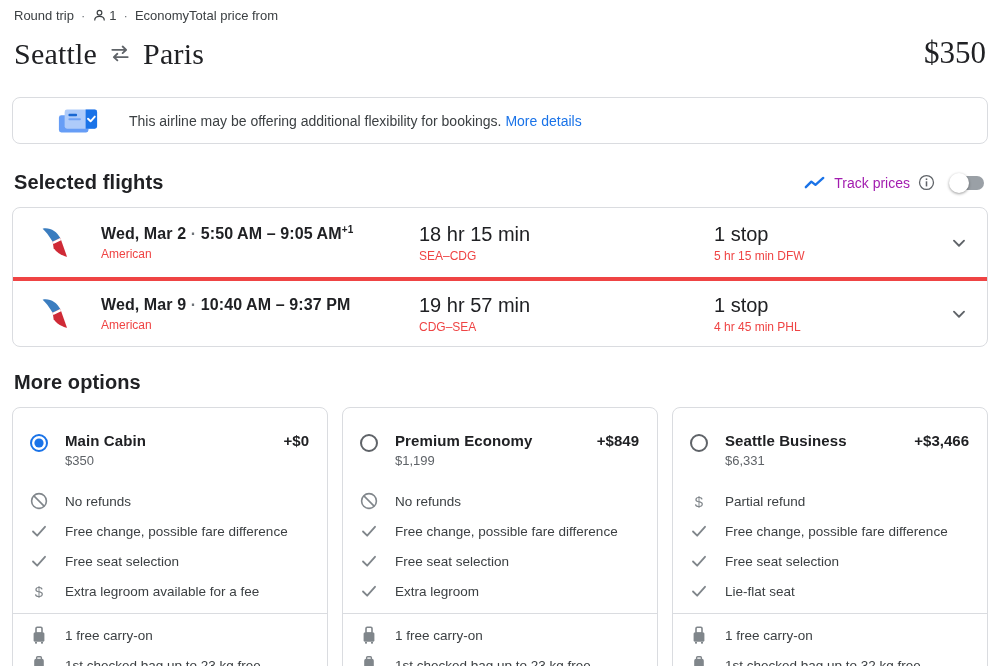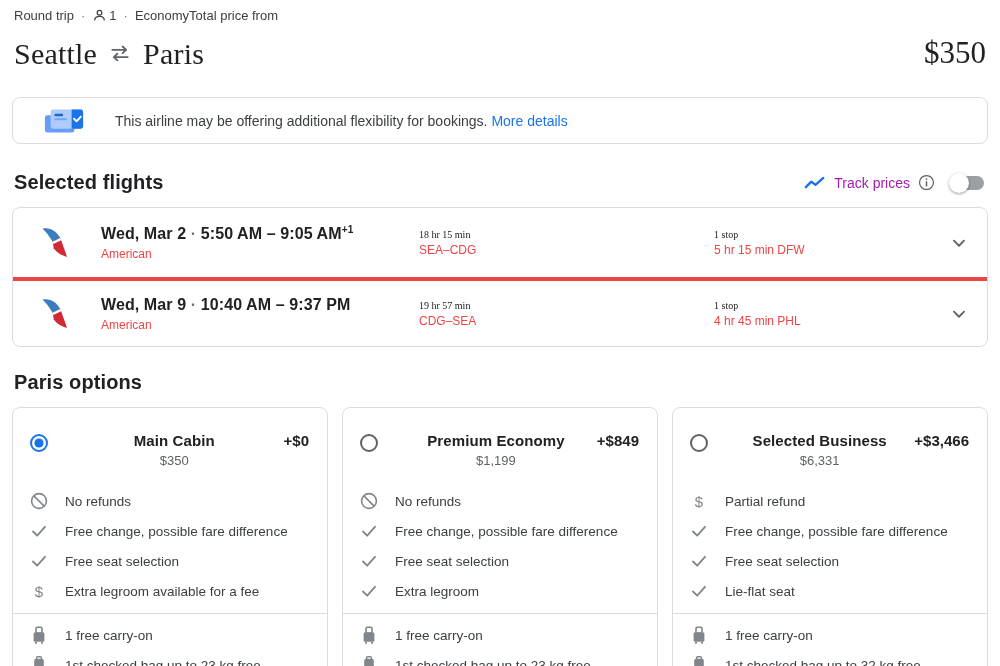--- a/index.html
+++ b/index.html
@@ -11,21 +11,21 @@
   .top-row { display:flex; align-items:center; font-size:13px; color:#3c4043; padding:2px 2px 0; }
   .trip-meta { display:flex; align-items:center; gap:7px; }
   .dot { color:#70757a; }
   .person { display:inline-flex; align-items:center; gap:2px; }
   .title-row { display:flex; justify-content:space-between; align-items:flex-end; padding:0 2px; margin-top:12px;font-family:Liberation Serif, serif; }
   .route-title { font-size:30px; font-weight:400; letter-spacing:.2px; display:flex; align-items:center; gap:12px; }
   .total-price { font-size:31px; font-weight:400; }
 
   
   .banner { margin-top:26px; border:1px solid #dadce0; border-radius:8px; height:47px;
-    display:flex; align-items:center; padding-left:30px; }
+    display:flex; align-items:center; padding-left:44px; }
   .banner-text { margin-left:30px; font-size:14px; color:#3c4043; }
   .banner-link { color:#1a73e8; text-decoration:none; cursor:pointer; }
 
   
   .section-head { display:flex; justify-content:space-between; align-items:center; margin-top:27px; padding:0 2px; }
   .section-title { font-size:20px; font-weight:600; letter-spacing:.1px; }
   .track { display:flex; align-items:center; gap:8px; }
   .track-label { color:#a21caf; font-size:14px; font-weight:500; cursor:pointer; }
   .toggle { width:37px; height:20px; position:relative; margin-left:6px; cursor:pointer; }
   .toggle .tr { position:absolute; left:3px; top:3px; width:32px; height:14px; border-radius:7px; background:#9aa0a6; }
@@ -33,27 +33,27 @@
     box-shadow:0 1px 3px rgba(0,0,0,.4); }
 
   
   .flights-card { margin-top:13px; border:1px solid #dadce0; border-radius:8px; }
   .flight-row { display:grid; grid-template-columns:88px 318px 295px 1fr 56px; align-items:center; height:69px; cursor:pointer; }
   .flight-row + .flight-row { border-top:4px solid #ef4444; }
   .aa-logo { justify-self:center; }
   .f-main .f-title { font-size:16px; font-weight:600; letter-spacing:.1px; }
   .f-title sup { font-size:10px; font-weight:600; }
   .f-sub { font-size:12px; color:#ef4444; margin-top:3px; }
-  .f-col .f-line1 { font-size:10px;font-family:Liberation Serif, serif; }
+  .f-col .f-line1 { font-size:20px; }
   .chev { justify-self:center; cursor:pointer; }
 
   
   .cards { margin-top:13px; display:grid; grid-template-columns:repeat(3,1fr); gap:14px; }
   .fare-card { border:1px solid #dadce0; border-radius:8px; padding:24px 0 10px; cursor:pointer; }
-  .fc-head { display:grid; grid-template-columns:52px 1fr auto; padding-right:18px; align-items:start;text-align:center; }
+  .fc-head { display:grid; grid-template-columns:52px 1fr auto; padding-right:18px; align-items:start; }
   .fc-radio { justify-self:center; margin-top:1px; cursor:pointer; }
   .fc-name { font-size:15px; font-weight:600; letter-spacing:.1px; }
   .fc-price { font-size:13px; color:#5f6368; margin-top:4px; }
   .fc-delta { font-size:15px; font-weight:600; }
   .features { margin-top:18px; }
   .feat { display:grid; grid-template-columns:52px 1fr; align-items:center; height:30px; font-size:13.5px; color:#3c4043; }
   .feat .ic { justify-self:center; display:flex; align-items:center; }
   .dollar-glyph { font-size:15px; color:#80868b; }
   .fc-divider { border-top:1px solid #dadce0; margin:7px 0 6px; }
 </style>
@@ -200,21 +200,21 @@
         <div class="f-line1">1 stop</div>
         <div class="f-sub">4 hr 45 min PHL</div>
       </div>
       <svg class="chev" width="22" height="22" viewBox="0 0 24 24">
         <path d="M6.5 9.5 L12 15 L17.5 9.5" fill="none" stroke="#5f6368" stroke-width="2" stroke-linecap="round" stroke-linejoin="round"></path>
       </svg>
     </div>
   </div>
 
   <div class="section-head" style="margin-top:24px">
-    <div class="section-title">Paris options</div>
+    <div class="section-title">More options</div>
   </div>
 
   <div class="cards">
 
     <div class="fare-card">
       <div class="fc-head">
         <svg class="fc-radio" width="20" height="20" viewBox="0 0 20 20">
           <circle cx="10" cy="10" r="8" fill="none" stroke="#1a73e8" stroke-width="2"></circle>
           <circle cx="10" cy="10" r="4.6" fill="#1a73e8"></circle>
         </svg>
@@ -340,21 +340,21 @@
           </div>
       </div>
     </div>
 
     <div class="fare-card">
       <div class="fc-head">
         <svg class="fc-radio" width="20" height="20" viewBox="0 0 20 20">
           <circle cx="10" cy="10" r="8" fill="none" stroke="#5f6368" stroke-width="2"></circle>
         </svg>
         <div>
-          <div class="fc-name">Selected Business</div>
+          <div class="fc-name">Seattle Business</div>
           <div class="fc-price">$6,331</div>
         </div>
         <div class="fc-delta">+$3,466</div>
       </div>
       <div class="features">
         <div class="feat">
             <span class="ic dollar-glyph">$</span>
             <span>Partial refund</span>
           </div>
         <div class="feat">

